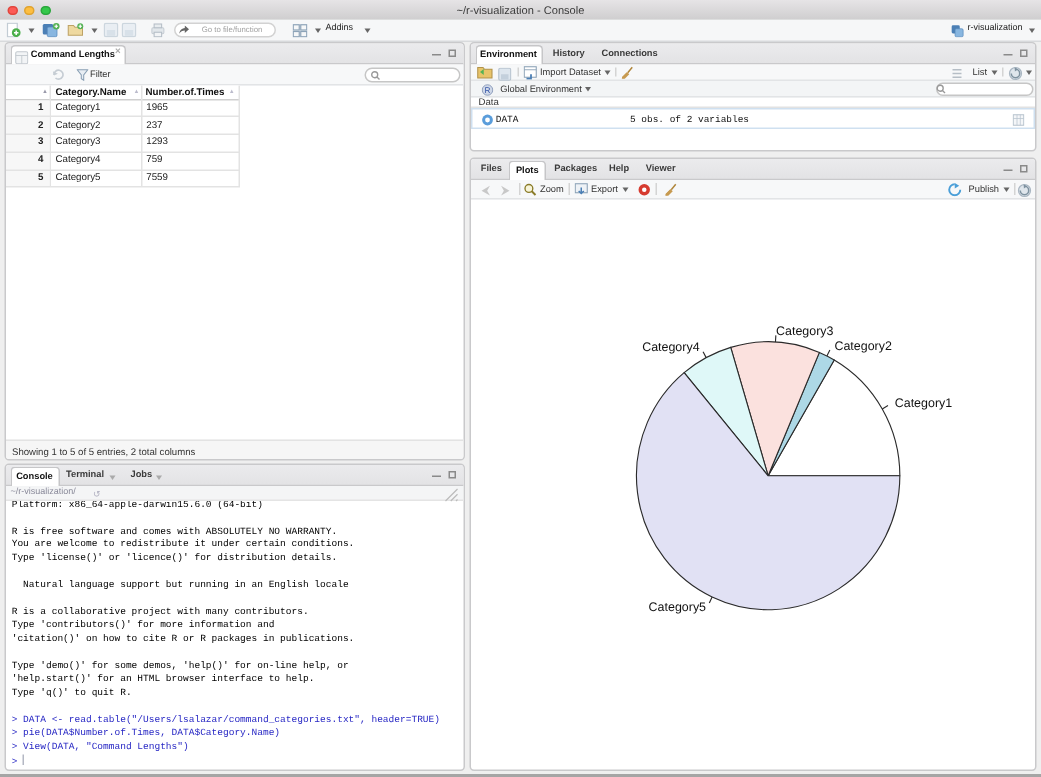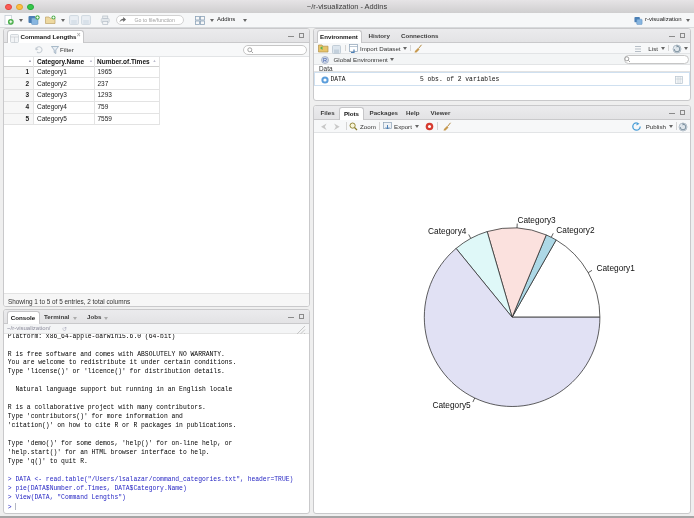--- a/index.html
+++ b/index.html
@@ -38,21 +38,21 @@
 .blue{color:#2727c4;}
 
 .mono{font-family:"Liberation Mono",monospace;}
 </style></head>
 <body>
 <div id="win">
   <div class="abs" id="titlebar">
     <div class="abs tl" style="left:5.2px;background:#fc5b57;border:0.5px solid #e2463d;"></div>
     <div class="abs tl" style="left:16px;background:#fdbe41;border:0.5px solid #e0a330;"></div>
     <div class="abs tl" style="left:27px;background:#34c84a;border:0.5px solid #2aa73c;"></div>
-    <div class="abs" id="title">~/r-visualization - Addins</div>
+    <div class="abs" id="title">~/r-visualization - Console</div>
   </div>
   <div class="abs" id="toolbar">
     <svg class="abs" style="left:4px;top:2px" width="10" height="10" viewBox="0 0 10 10">
         <rect x="1" y="0.5" width="6.5" height="9" fill="#fff" stroke="#c2ccd4" stroke-width="0.8"></rect>
         <circle cx="6.8" cy="6.8" r="2.9" fill="#4aaf4a"></circle>
         <path d="M6.8 5.3 v3 M5.3 6.8 h3" stroke="#fff" stroke-width="1"></path>
       </svg>
     <div class="abs caret" style="left:18.5px;top:6px;"></div>
     <svg class="abs" style="left:28px;top:2px" width="12" height="10" viewBox="0 0 12 10">
         <rect x="0.5" y="1" width="7" height="7" rx="1" fill="#4b7fb5"></rect>

